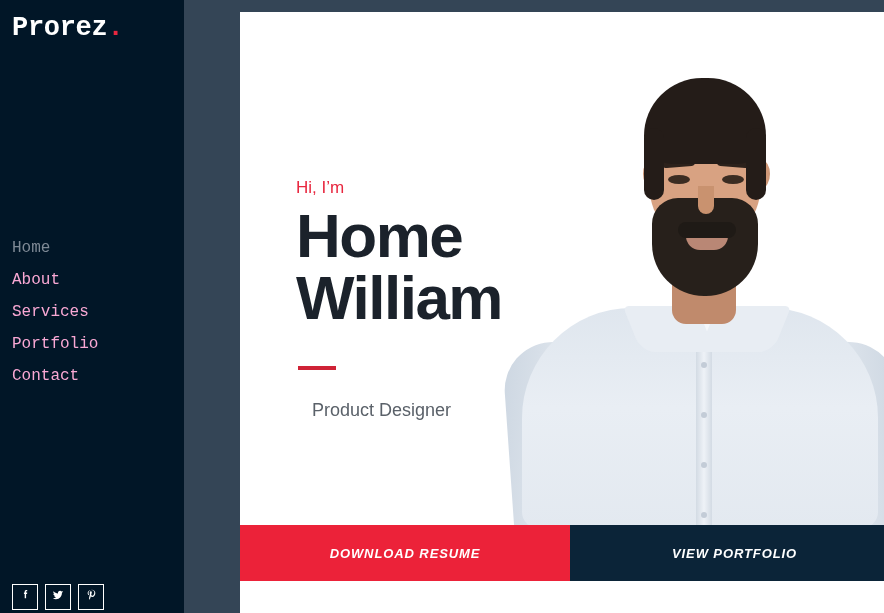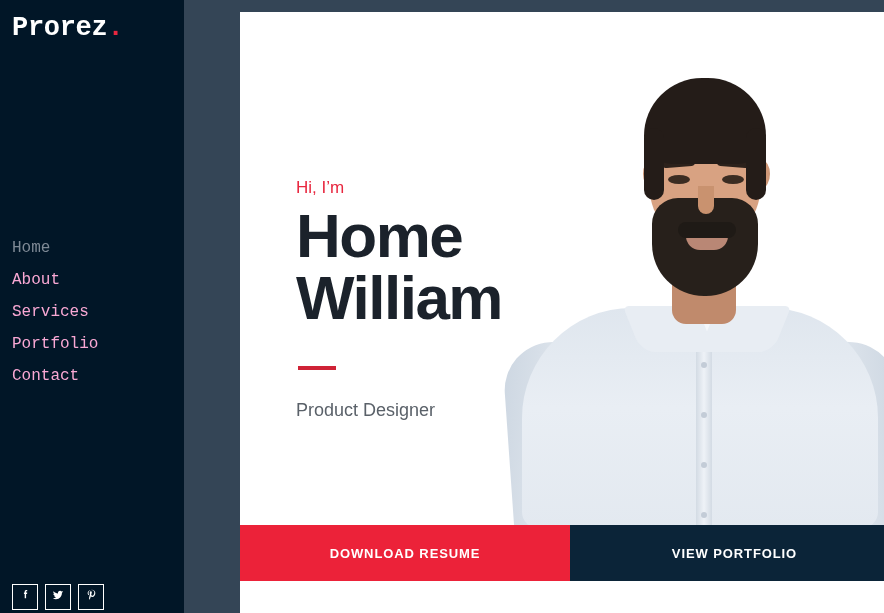--- a/index.html
+++ b/index.html
@@ -135,21 +135,21 @@
   .divider {
     width: 38px;
     height: 4px;
     background: #cf2236;
     margin: 37px 0 0 2px;
   }
   .role {
     font-size: 18px;
     color: #5a6169;
     line-height: 24px;
-    margin: 28px 0 0 0;
+    margin: 28px 0 0 16px;
   }
 
   
   .photo {
     position: absolute;
     right: 0;
     top: 0;
     width: 400px;
     height: 513px;
     z-index: 1;
@@ -331,20 +331,21 @@
   }
 
   
   .cta-row {
     position: absolute;
     left: 0;
     top: 513px;
     width: 644px;
     height: 41px;
     display: flex;
+    font-style: italic;
   }
   .cta {
     height: 56px;
     display: flex;
     align-items: center;
     justify-content: center;
     font-size: 13px;
     font-weight: bold;
     letter-spacing: 0.9px;
     color: #ffffff;

